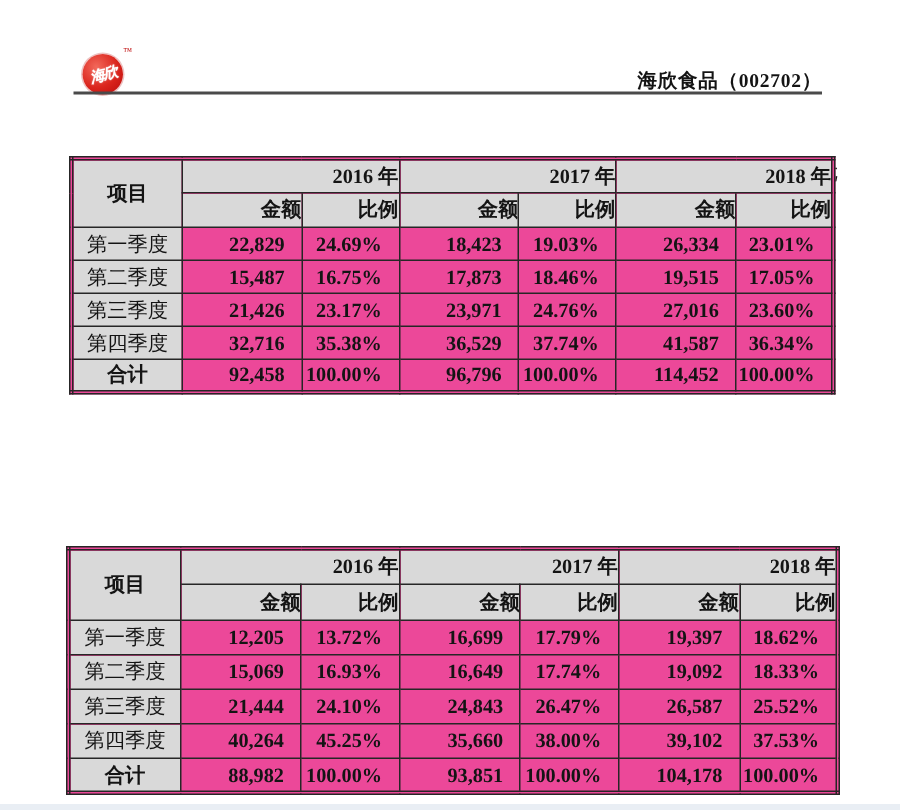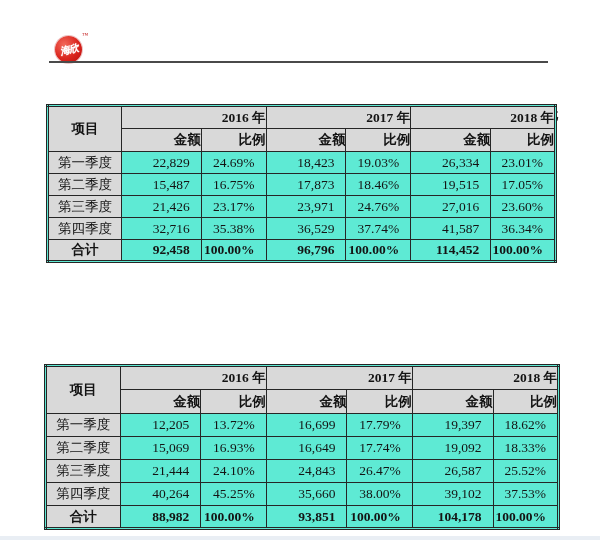--- a/index.html
+++ b/index.html
@@ -33,48 +33,49 @@
   .unit1{top:73px;}
   .unit2{top:334px;}
 
   
   .para{position:absolute;font-size:15px;white-space:nowrap;}
   .para1{left:82px;top:285px;}
   .para2{left:61px;top:312px;}
 
   
   table{
-    position:absolute;border-collapse:collapse;table-layout:fixed;background:#5eead4;
+    position:absolute;border-collapse:collapse;table-layout:fixed;background:#ec4899;
     border:3px double var(--border,#262626);
   }
   .t1{left:46px;top:104px;width:511px;}
   .t2{left:44px;top:364px;width:516px;}
   th,td{border:1px solid var(--border,#262626);padding:0;font-size:13.5px;overflow:hidden;}
   thead th{background:var(--header-bg,#d9d9d9);font-weight:bold;text-align:right;}
   th.label-col{background:var(--header-bg,#d9d9d9);text-align:center;font-weight:normal;}
   th.corner{font-weight:bold;}
-  td.num{text-align:right;padding-right:11px;font-variant-numeric:tabular-nums;}
+  td.num{text-align:right;padding-right:11px;font-variant-numeric:tabular-nums;font-weight:bold;}
   .total-row th,.total-row td{font-weight:bold;}
   .t1 thead tr{height:23px;}
   .t1 tbody tr{height:22px;}
   .t2 thead tr{height:24px;}
   .t2 tbody tr{height:23px;}
 
   .bottom-strip{position:absolute;left:0;bottom:0;width:600px;height:4px;background:#e9eef4;}
 </style>
 </head>
 <body>
 
 <div class="page" style="--header-bg: #d9d9d9; --border: #262626; --accent-red: #c01010;">
 
   <div class="logo">
     <span class="logo-text">海欣</span>
     <span class="tm">™</span>
   </div>
   <div class="header-rule"></div>
+  <div class="company">海欣食品（002702）</div>
 
   <div class="unit unit1">单位：万元</div>
 
   <table class="t1">
       <colgroup>
         <col style="width: 73px;">
         <col style="width: 79px;">
         <col style="width: 64px;">
         <col style="width: 79px;">
         <col style="width: 64px;">

